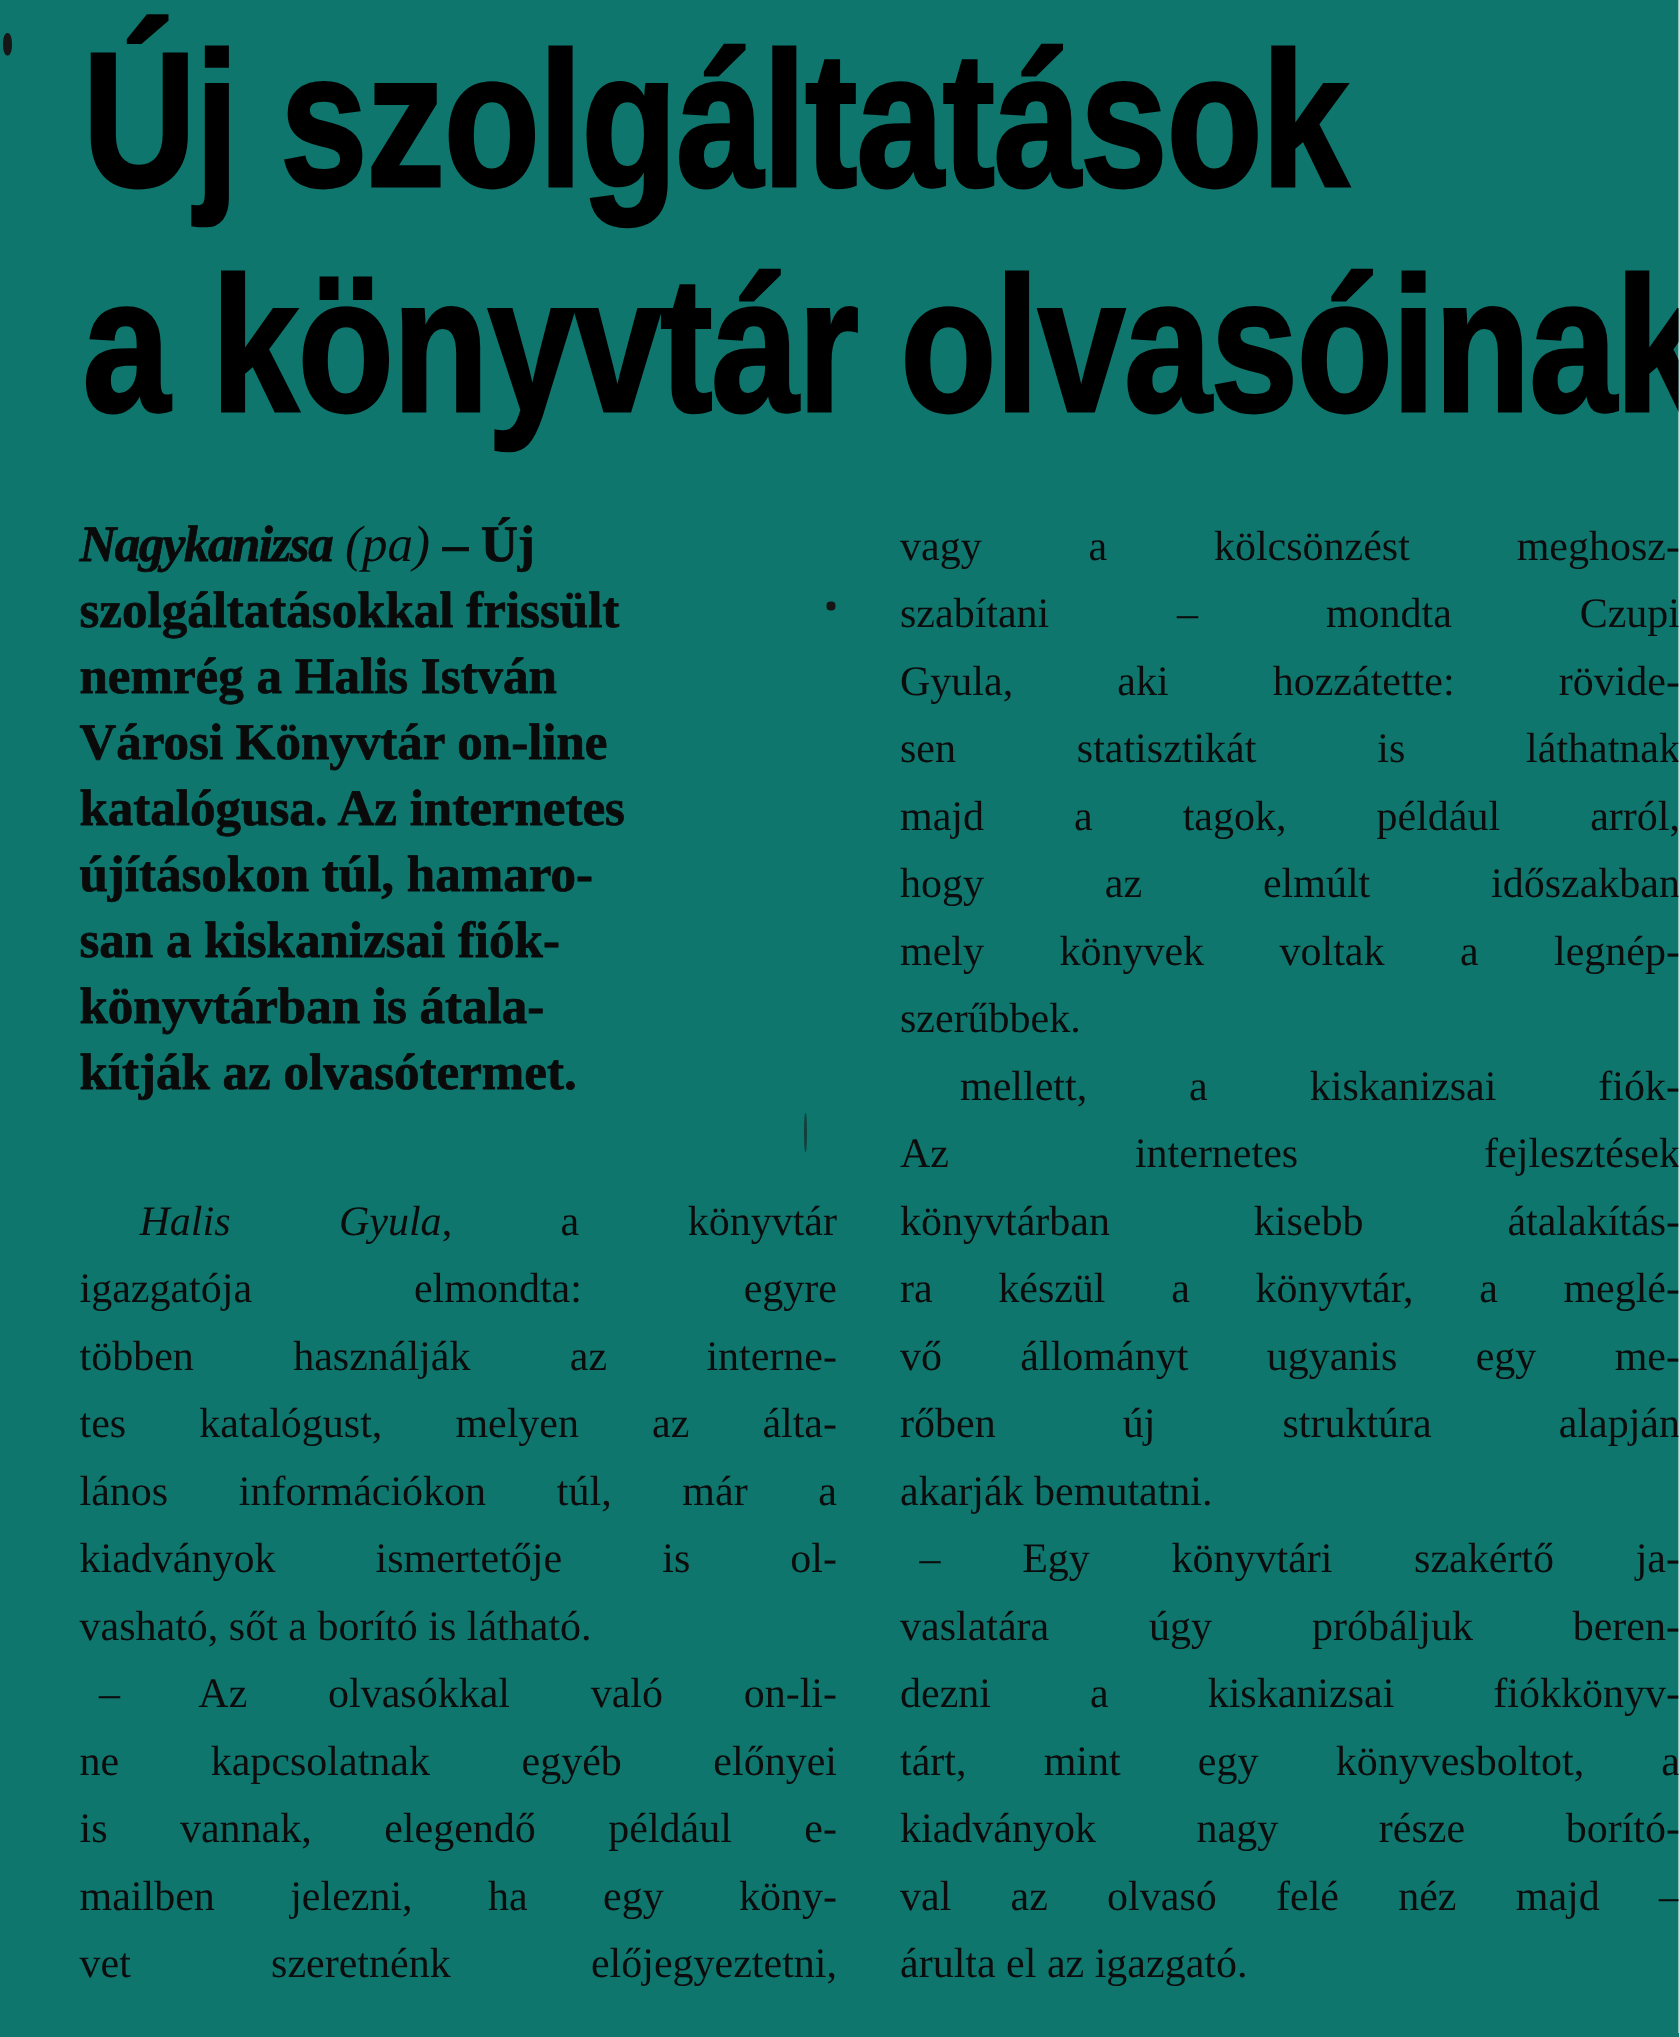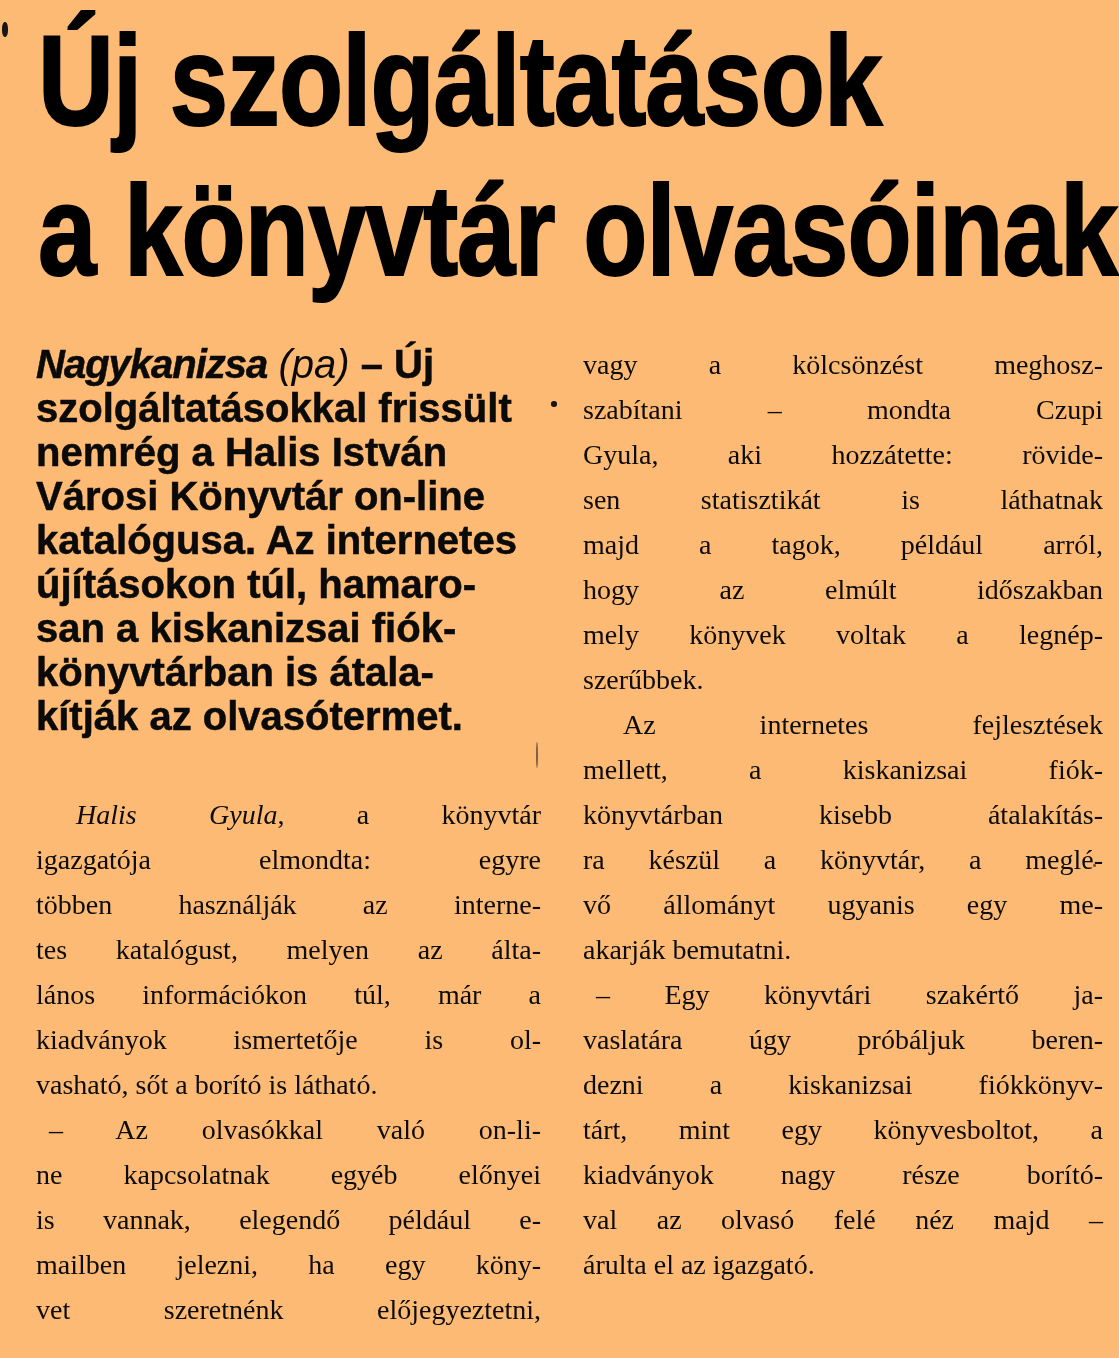--- a/index.html
+++ b/index.html
@@ -11,23 +11,23 @@
     width: 1119px;
     height: 1358px;
     overflow: hidden;
     position: relative;
     color: #0d0d0d;
   }
   .page {
     position: relative;
     width: 100%;
     height: 100%;
-    padding: 6px 16px 0 36px;
+    padding: 6px 16px 0 53px;
     box-sizing: border-box;
-    background: #fdba74;
+    background: #0f766e;
   }
   
   .headline {
     font-family: "Liberation Sans", sans-serif;
     font-weight: 700;
     font-size: 128px;
     line-height: 150px;
     color: #000;
     margin-left: 2px;
   }
@@ -55,23 +55,23 @@
     text-align: left;
     text-align-last: left;
   }
   .para.end-short .lines .tline:last-child { text-align-last: left; }
   .para.ind-sm .lines .tline:first-child { text-indent: 13px; }
   .para.ind-lg .lines .tline:first-child { text-indent: 40px; }
   .tline.indented { text-indent: 40px; }
 
   
   .lead {
-    font-family: Liberation Sans, sans-serif;
+    font-family: Liberation Serif, serif;
     font-weight: 700;
-    font-size: 40px;
+    font-size: 34px;
     line-height: 44px;
     color: #0a0a0a;
     -webkit-text-stroke: 0.5px #0a0a0a;
   }
   .lead .loc {
     font-style: italic;
     letter-spacing: -1px;
   }
   .lead .credit {
     font-style: italic;
@@ -163,25 +163,26 @@
             <div class="tline">sen statisztikát is láthatnak</div>
             <div class="tline">majd a tagok, például arról,</div>
             <div class="tline">hogy az elmúlt időszakban</div>
             <div class="tline">mely könyvek voltak a legnép-</div>
             <div class="tline">szerűbbek.</div>
           </div>
       </div>
 
       <div class="para end-short ind-lg body-para">
         <div class="lines">
+            <div class="tline">mellett, a kiskanizsai fiók-</div>
             <div class="tline">Az internetes fejlesztések</div>
-            <div class="tline">mellett, a kiskanizsai fiók-</div>
             <div class="tline">könyvtárban kisebb átalakítás-</div>
             <div class="tline">ra készül a könyvtár, a meglé-</div>
             <div class="tline">vő állományt ugyanis egy me-</div>
+            <div class="tline">rőben új struktúra alapján</div>
             <div class="tline">akarják bemutatni.</div>
           </div>
       </div>
 
       <div class="para end-short ind-sm body-para">
         <div class="lines">
             <div class="tline">– Egy könyvtári szakértő ja-</div>
             <div class="tline">vaslatára úgy próbáljuk beren-</div>
             <div class="tline">dezni a kiskanizsai fiókkönyv-</div>
             <div class="tline">tárt, mint egy könyvesboltot, a</div>

